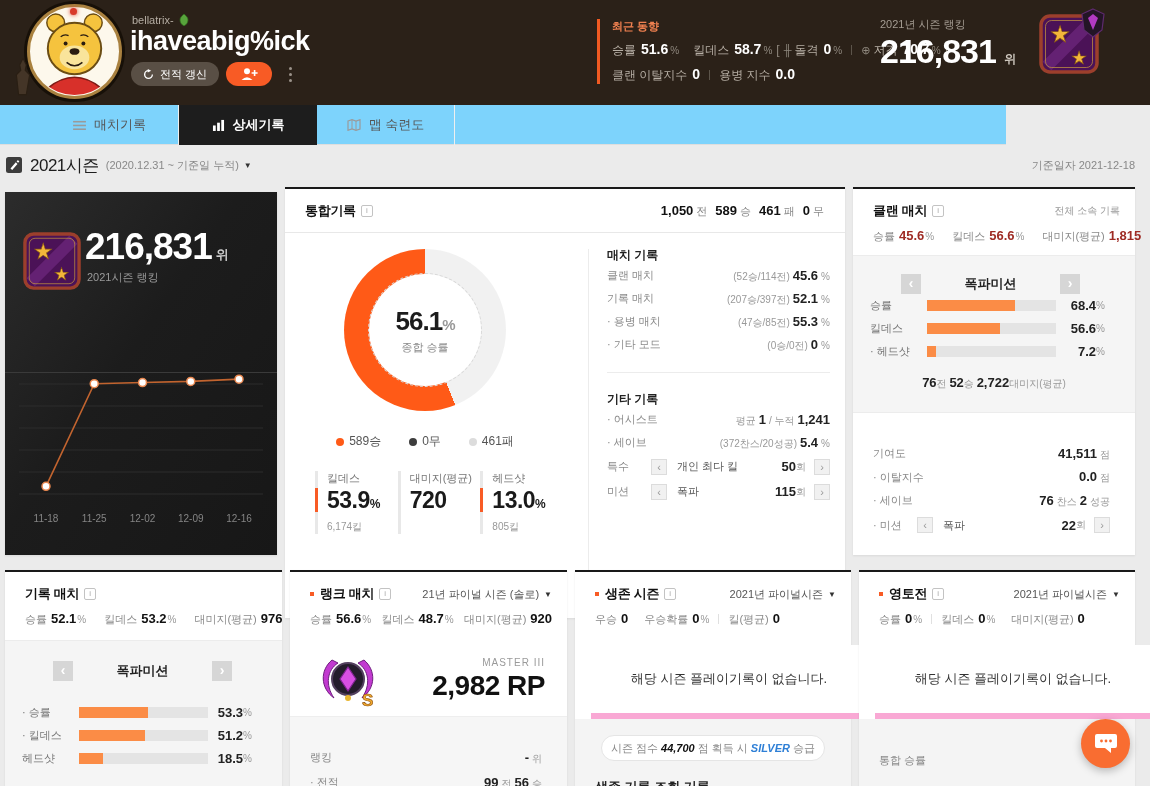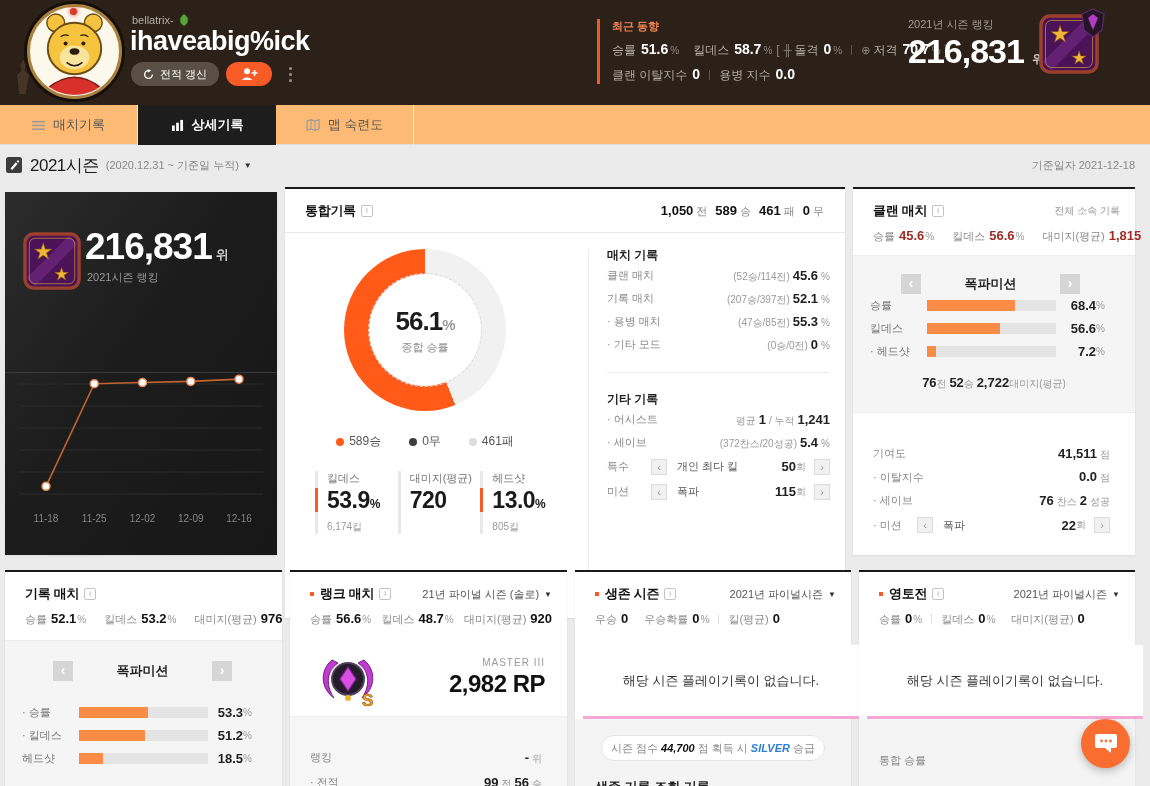--- a/index.html
+++ b/index.html
@@ -23,28 +23,28 @@
   .recent{position:absolute;left:597px;top:19px;border-left:3px solid #f05a22;padding-left:12px;}
   .rc-title{font-size:11px;font-weight:bold;color:#ef8050;}
   .rc-line{margin-top:7px;display:flex;align-items:baseline;white-space:nowrap;}
   .hl{font-size:12px;color:#b7afa5;margin-right:5px;}
   .hv{font-size:14px;font-weight:bold;color:#fff;}
   .hu{font-size:10px;color:#8f887e;margin-left:2px;}
   .hbr{font-size:12px;color:#8f887e;margin:0 4px;}
   .hic{font-size:11px;color:#8f887e;margin-right:3px;}
   .hsep{display:inline-block;width:1px;height:10px;background:#5c544a;margin:0 9px;align-self:center;}
   .gap14{display:inline-block;width:14px;}
-  .srank{position:absolute;left:908px;top:17px;}
+  .srank{position:absolute;left:880px;top:17px;}
   .sr-l{font-size:11px;color:#a59d93;}
   .sr-v{font-size:34px;font-weight:bold;color:#fff;letter-spacing:-1px;line-height:38px;}
   .sr-u{font-size:12px;color:#cfc8bf;font-weight:bold;margin-left:4px;}
   .hbadge{position:absolute;left:1039px;top:14px;width:60px;height:60px;}
   .hemblem{position:absolute;left:1080px;top:8px;width:26px;height:30px;}
   
-  .tabbar{position:absolute;left:0;top:105px;width:1150px;height:40px;background:#fdba74;border-bottom:1px solid #dedede;display:flex;}
+  .tabbar{position:absolute;left:0;top:105px;width:1006px;height:40px;background:#7dd3fc;border-bottom:1px solid #dedede;display:flex;padding-left:41px;}
   .tab{width:138px;height:40px;display:flex;align-items:center;justify-content:center;gap:8px;
        font-size:13px;color:#555;cursor:pointer;border-right:1px solid #efefef;}
   .tab.active{background:#1d1d1d;color:#fff;font-weight:bold;border-right:none;}
   
   .seasonrow{position:absolute;left:6px;top:152px;width:1129px;height:26px;display:flex;align-items:center;}
   .ssq{width:16px;height:16px;margin-right:8px;}
   .se-t{font-size:17px;color:#1d1d1d;letter-spacing:-.5px;}
   .se-r{font-size:11px;color:#888;margin-left:7px;}
   .se-c{font-size:8px;color:#333;margin-left:5px;}
   .se-d{margin-left:auto;font-size:11px;color:#888;}
@@ -126,25 +126,25 @@
   .b-v{margin-left:auto;display:flex;align-items:center;}
   .car-f{text-align:center;margin-top:12px;font-size:10px;color:#999;}
   .car-f b{font-size:13px;color:#222;}
   
   .crows{position:absolute;left:20px;right:25px;top:241px;}
   .crows .prow{height:23.5px;}
   
   .tierbox{position:absolute;left:0;top:73px;width:100%;height:72px;background:#fff;border-bottom:1px solid #eee;}
   .temblem{position:absolute;left:26px;top:8px;width:64px;height:58px;}
   .t-name{position:absolute;right:22px;top:12px;font-size:10px;color:#9a9a9a;letter-spacing:1px;}
-  .t-pts{position:absolute;right:22px;top:25px;font-size:24px;font-weight:bold;color:#111;letter-spacing:-.5px;}
+  .t-pts{position:absolute;right:22px;top:25px;font-size:28px;font-weight:bold;color:#111;letter-spacing:-.5px;}
   .rrows{position:absolute;left:0;top:145px;right:0;height:130px;background:#f6f6f6;padding:16px 25px 0 20px;}
   .rrows .prow{height:25px;}
   
-  .ebox{position:absolute;left:8px;top:73px;width:100%;height:74px;background:#fff;border-bottom:3px solid #f9a8d4;
+  .ebox{position:absolute;left:16px;top:73px;width:100%;height:74px;background:#fff;border-bottom:6px solid #f9a8d4;
         display:flex;align-items:center;justify-content:center;font-size:13px;color:#333;}
   .pbot{position:absolute;left:0;top:147px;width:100%;height:125px;background:#f4f4f4;}
   .pillmsg{width:224px;height:26px;margin:16px auto 0;background:#fff;border:1px solid #e5e5e5;border-radius:13px;
            display:flex;align-items:center;justify-content:center;gap:3px;font-size:11px;color:#888;white-space:nowrap;}
   .pillmsg b{color:#111;font-style:italic;}
   .cut-t{margin:17px 0 0 20px;font-size:13px;font-weight:bold;color:#222;}
   .tbot{position:absolute;left:0;top:147px;width:100%;height:125px;background:#f4f4f4;padding:17px 22px 0 20px;}
   .tbot .prow{height:25px;}
   
   .fab{position:absolute;left:1081px;top:719px;width:49px;height:49px;border-radius:50%;background:#f96d31;

